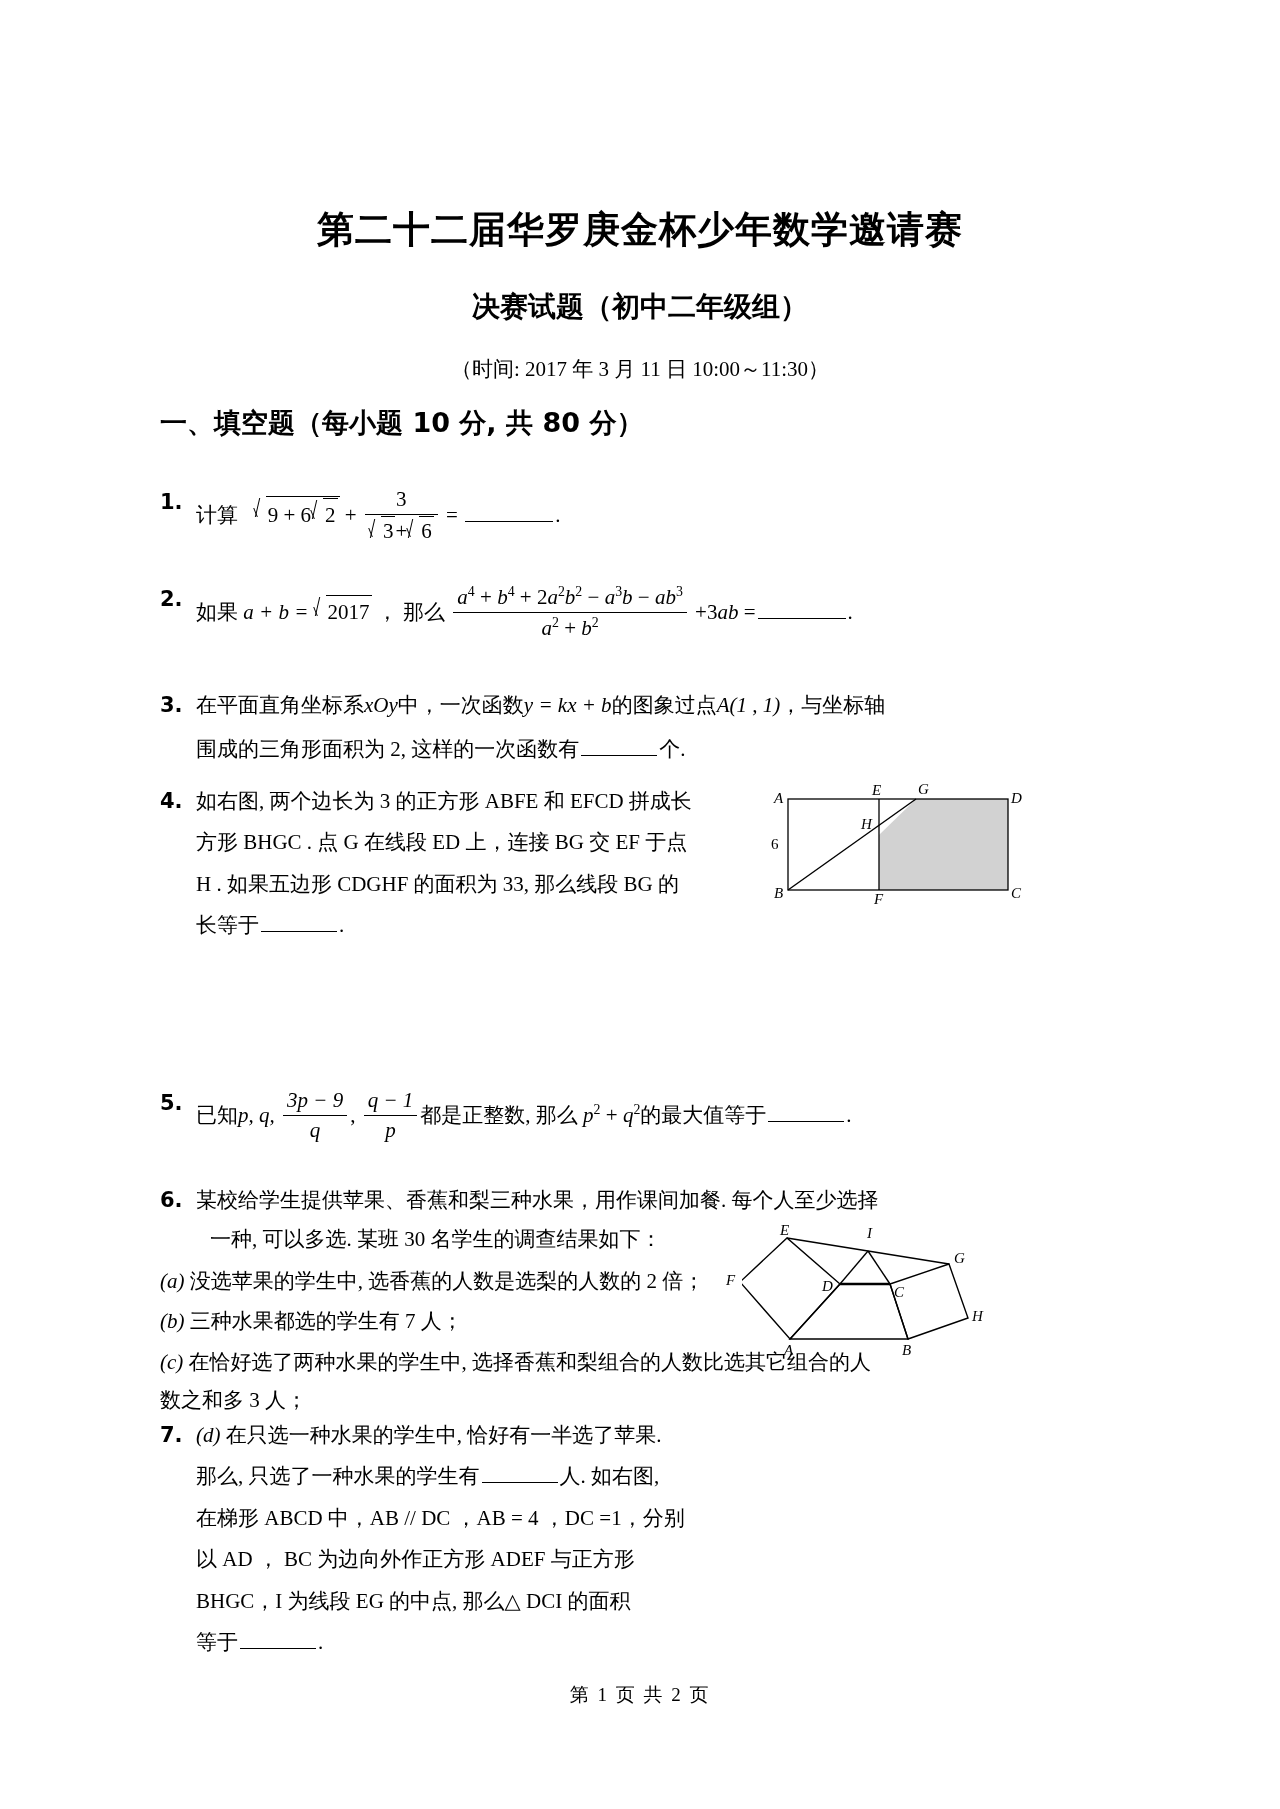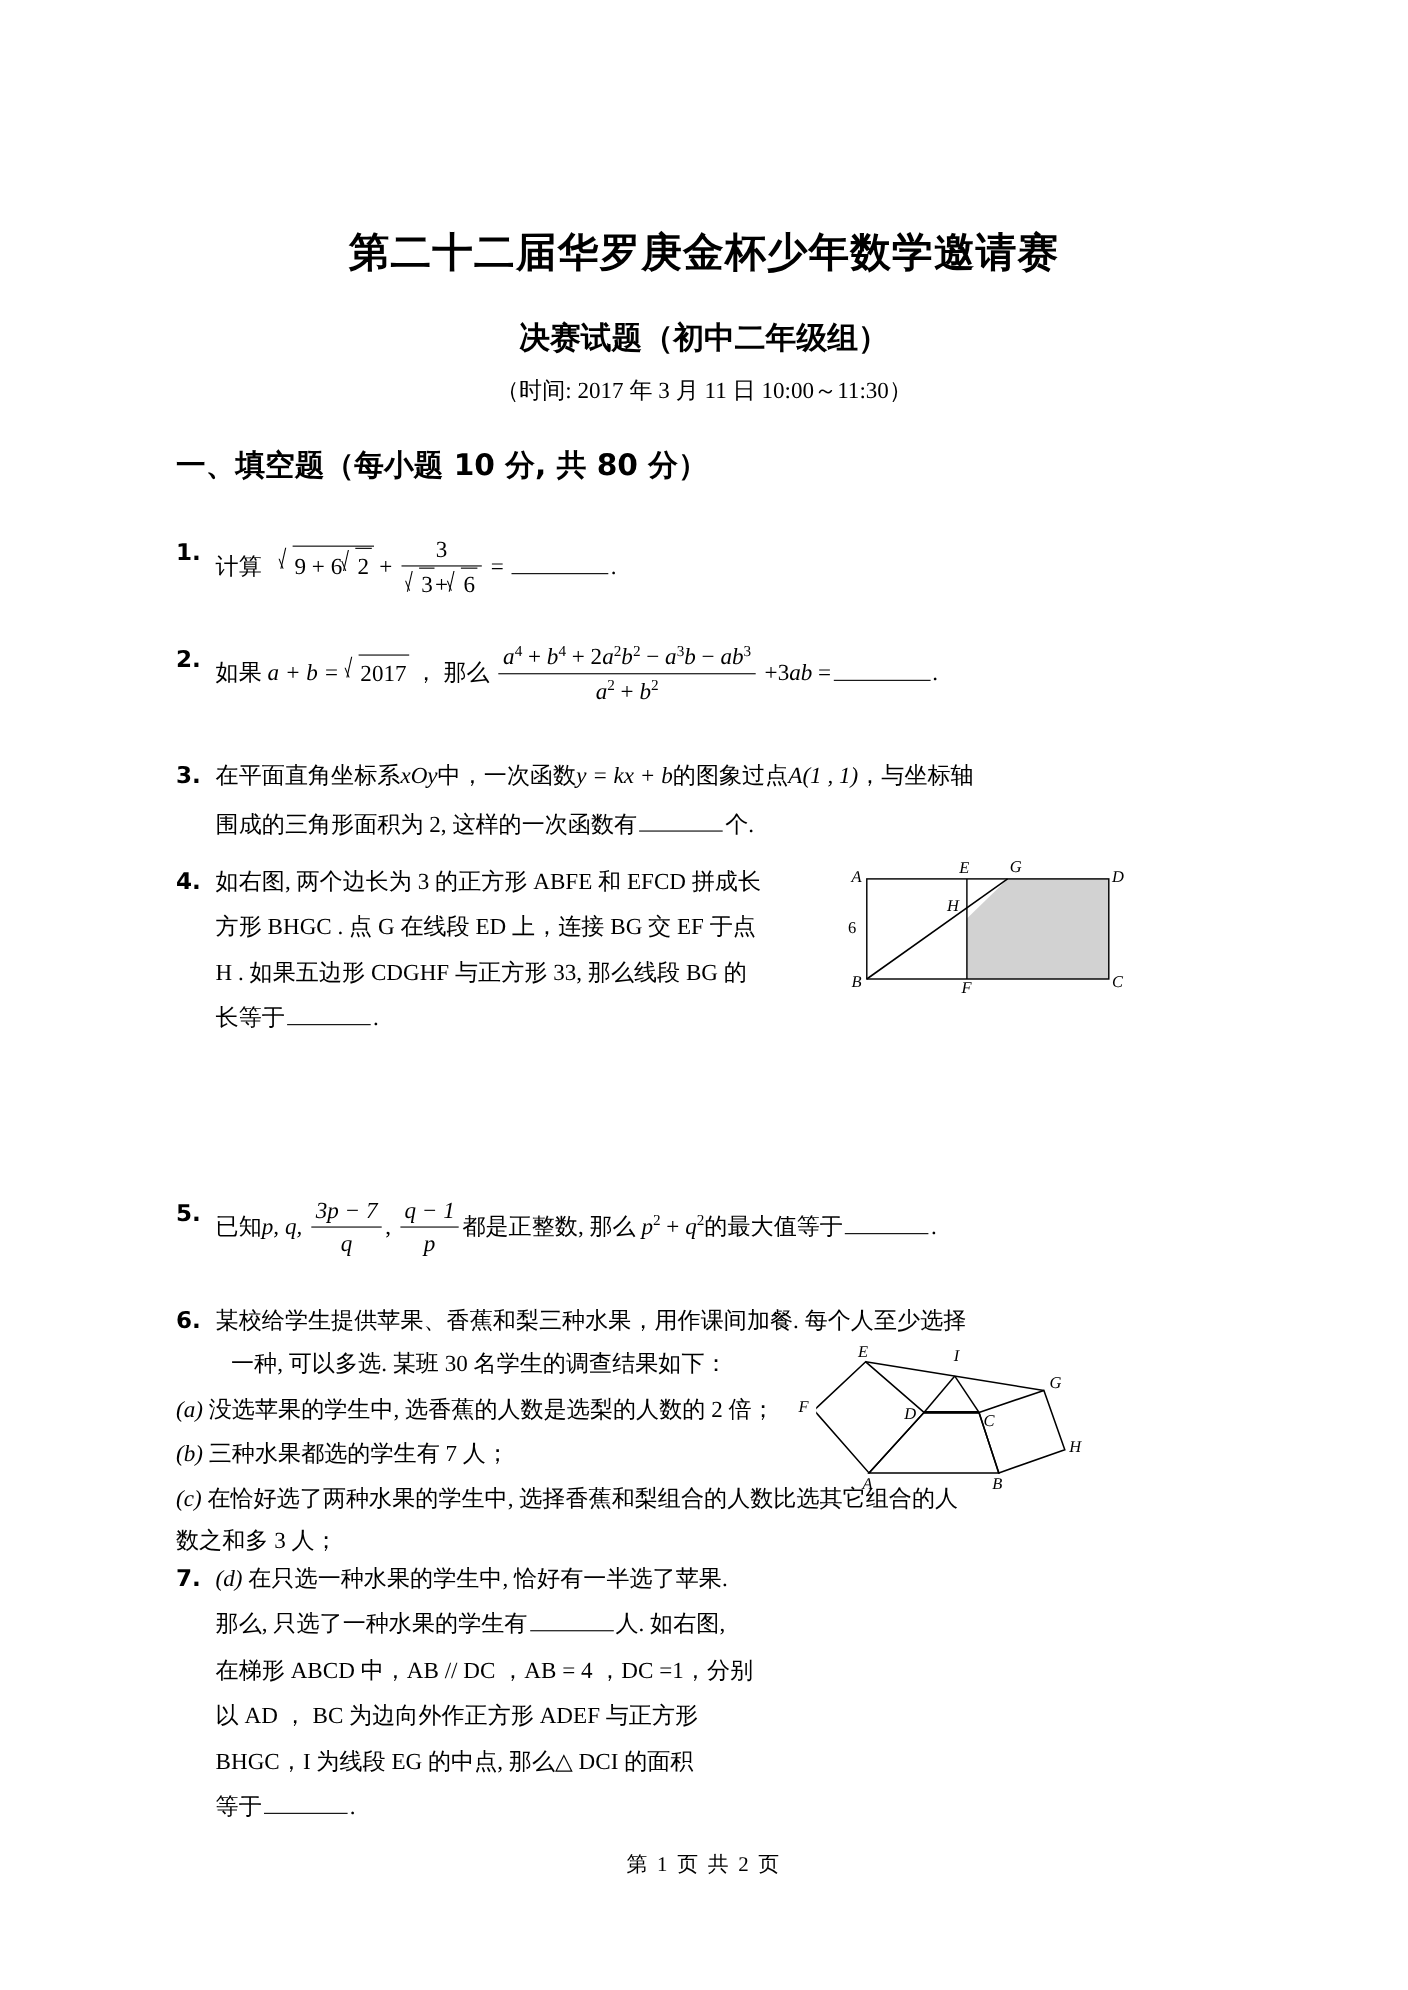--- a/index.html
+++ b/index.html
@@ -35,21 +35,21 @@
     left: 0; right: 0;
     top: 288px;
     text-align: center;
     font-size: 28px;
     font-weight: bold;
     font-family: "DejaVu Sans", "Liberation Sans", sans-serif;
   }
   .doc-time {
     position: absolute;
     left: 0; right: 0;
-    top: 341px;
+    top: 355px;
     text-align: center;
     font-size: 21px;
   }
   .section-heading {
     position: absolute;
     left: 160px;
     top: 405px;
     font-size: 27px;
     font-weight: bold;
     font-family: "DejaVu Sans", "Liberation Sans", sans-serif;
@@ -218,21 +218,21 @@
         <span>围成的三角形面积为 2, 这样的一次函数有</span><span class="blank b-md"></span><span>个.</span>
       </span>
     </div>
   </div>
 
   <div class="problem" style="left:160px; top:786px; width:620px;">
     <span class="pnum">4.</span>
     <div class="pbody">
       <span class="line">如右图, 两个边长为 3 的正方形 ABFE 和 EFCD 拼成长</span>
       <span class="line" style="margin-top:11px;">方形 BHGC . 点 G 在线段 ED 上，连接 BG 交 EF 于点</span>
-      <span class="line" style="margin-top:11px;">H . 如果五边形 CDGHF 与正方形 33, 那么线段 BG 的</span>
+      <span class="line" style="margin-top:11px;">H . 如果五边形 CDGHF 的面积为 33, 那么线段 BG 的</span>
       <span class="line" style="margin-top:11px;"><span>长等于</span><span class="blank b-md"></span><span>.</span></span>
     </div>
   </div>
 
   <div class="figure" style="left:766px; top:778px; width:290px; height:130px;">
     <svg width="290" height="130" viewBox="0 0 290 130">
 
       <polygon points="150,21 242,21 242,112 113,112 113,57" fill="#d2d2d2" stroke="none"></polygon>
 
       <rect x="22" y="21" width="220" height="91" fill="none" stroke="#000" stroke-width="1.3"></rect>
@@ -251,21 +251,21 @@
     <span class="fig-label" style="left:245px; top:107px;">C</span>
     <span class="fig-num" style="left:5px; top:58px;">6</span>
   </div>
 
   <div class="problem" style="left:160px; top:1088px; width:960px;">
     <span class="pnum">5.</span>
     <div class="pbody">
       <span class="line">
         <span>已知</span><span class="mi">p, q,</span>
         <span class="frac">
-          <span class="num mi">3p − 7</span>
+          <span class="num mi">3p − 9</span>
           <span class="den mi">q</span>
         </span><span>,</span>
         <span class="frac">
           <span class="num mi">q − 1</span>
           <span class="den mi">p</span>
         </span><span>都是正整数, 那么</span>
         <span><span class="mi">p</span><sup class="exn">2</sup> + <span class="mi">q</span><sup class="exn">2</sup></span><span>的最大值等于</span><span class="blank b-md"></span><span>.</span>
       </span>
     </div>
   </div>

